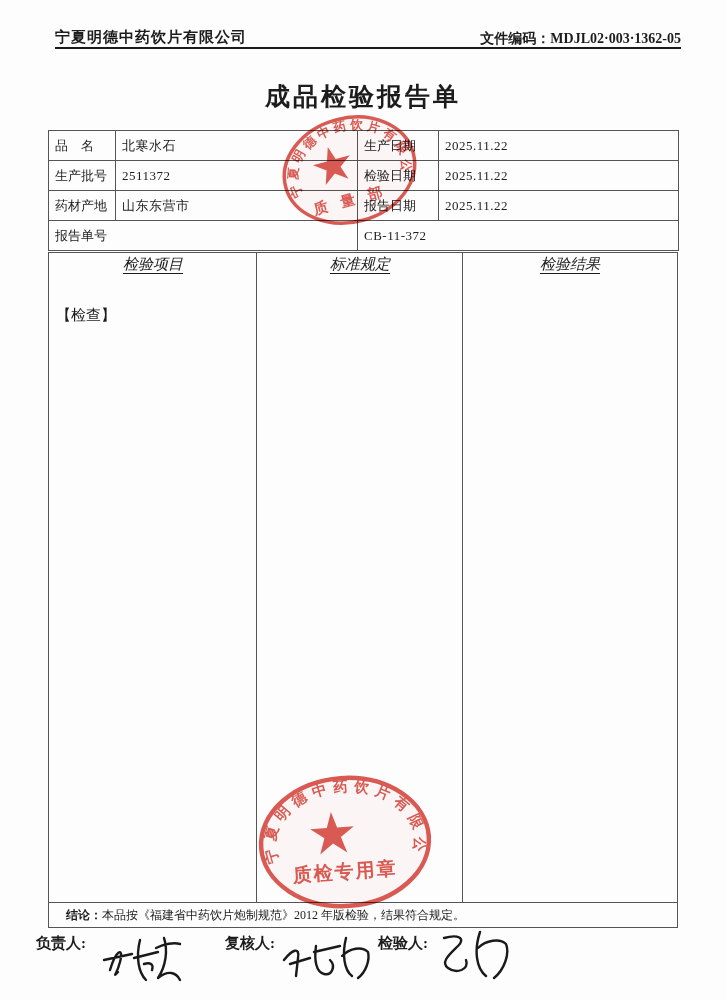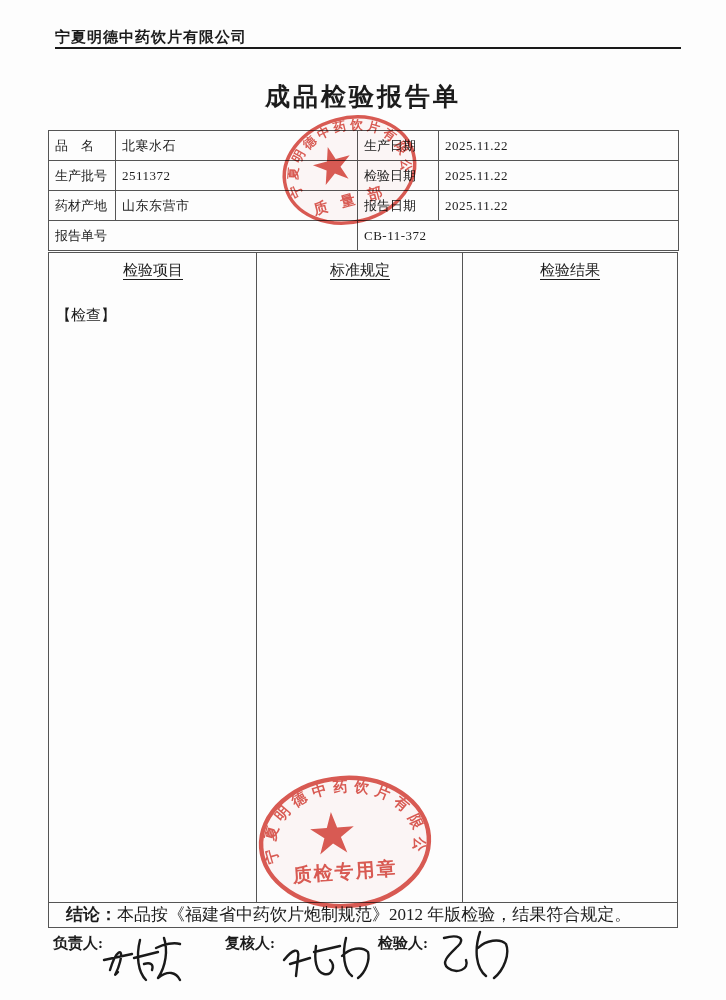--- a/index.html
+++ b/index.html
@@ -19,44 +19,45 @@
                font-size:25px; font-weight:bold; letter-spacing:3px; }
   
   table.info { position:absolute; left:48px; top:130px; width:630px; border-collapse:collapse; table-layout:fixed; }
   table.info td { border:1px solid #555; height:30px; font-size:13px; padding:0 6px; vertical-align:middle; overflow:hidden; }
   td.lab  { padding-left:7px; }
   td.val  { padding-left:9px; letter-spacing:.5px; }
   
   .results { position:absolute; left:48px; top:252px; width:630px; height:676px; border:1px solid #555; }
   .vline { position:absolute; top:0; width:1px; height:650px; background:#555; }
   .vline.v1 { left:207px; } .vline.v2 { left:413px; }
-  .res-headers { position:absolute; top:8px; left:0; width:628px; display:grid; grid-template-columns:208px 206px 214px; }
+  .res-headers { position:absolute; top:2px; left:0; width:628px; display:grid; grid-template-columns:208px 206px 214px;font-style:italic; }
   .res-headers span { text-align:center; font-size:15px; text-decoration:underline; text-underline-offset:4px; }
   .res-rows { position:absolute; top:46px; left:0; width:628px; }
   .res-row { display:grid; grid-template-columns:208px 206px 214px; height:33px; align-items:center; font-size:15px; }
   .res-row .c1 { padding-left:7px; } .res-row .c2 { padding-left:7px; } .res-row .c3 { padding-left:7px; }
   .concl { position:absolute; left:0; bottom:0; width:628px; height:25px; border-top:1px solid #555;
-           font-size:17px; line-height:24px; padding-left:17px; white-space:nowrap; }
+           font-size:12px; line-height:24px; padding-left:17px; white-space:nowrap; }
   .concl b { font-weight:bold; }
   
   .sig-label { position:absolute; font-size:15px; font-weight:600; }
   .sig-svg   { position:absolute; }
   .sig-svg path { fill:none; stroke:#1a1a1a; stroke-width:2.4; stroke-linecap:round; stroke-linejoin:round; }
   
   .stamp { position:absolute; mix-blend-mode:multiply; opacity:.88; }
   .stamp-top    { left:275px; top:112px; transform:rotate(-15deg); }
   .stamp-bottom { left:255px; top:772px; transform:rotate(-4deg); }
   .stamp text { font-family:"Liberation Serif","DejaVu Serif",serif; font-weight:bold; }
 </style>
 </head>
 <body>
 
 <div class="page">
 
   <div class="hdr-company">宁夏明德中药饮片有限公司</div>
+  <div class="hdr-code">文件编码：MDJL02·003·1362-05</div>
   <div class="hdr-rule"></div>
 
   <div class="doc-title">成品检验报告单</div>
 
   <table class="info">
     <colgroup>
         <col style="width:67px">
         <col style="width:242px">
         <col style="width:81px">
         <col style="width:240px">
@@ -103,21 +104,21 @@
         <span class="c2"></span>
         <span class="c3"></span>
       </div>
     </div>
 
     <div class="concl">
       <b>结论：</b><span>本品按《福建省中药饮片炮制规范》2012 年版检验，结果符合规定。</span>
     </div>
   </div>
 
-  <div class="sig-label" style="left:53px; top:934px;">负责人:</div>
+  <div class="sig-label" style="left:36px; top:934px;">负责人:</div>
   <svg class="sig-svg" style="left:100px; top:930px;" width="84" height="58" viewBox="0 0 84 58">
     <path d="M10 40 C16 20 24 16 20 32 C17 44 12 48 18 42 M4 30 L32 24"></path>
     <path d="M40 10 C36 26 38 42 46 50 M34 28 L58 22 M44 34 C50 32 54 34 52 40"></path>
     <path d="M64 8 C68 20 66 36 58 48 C68 40 76 42 80 50 M56 18 C64 14 74 12 80 14"></path>
   </svg>
 
   <div class="sig-label" style="left:225px; top:934px;">复核人:</div>
   <svg class="sig-svg" style="left:276px; top:928px;" width="96" height="60" viewBox="0 0 96 60">
     <path d="M8 32 C16 22 24 18 22 30 L20 48 M14 36 L34 30"></path>
     <path d="M40 18 C38 32 40 44 48 46 C56 48 60 38 54 32 M38 24 L64 18"></path>

